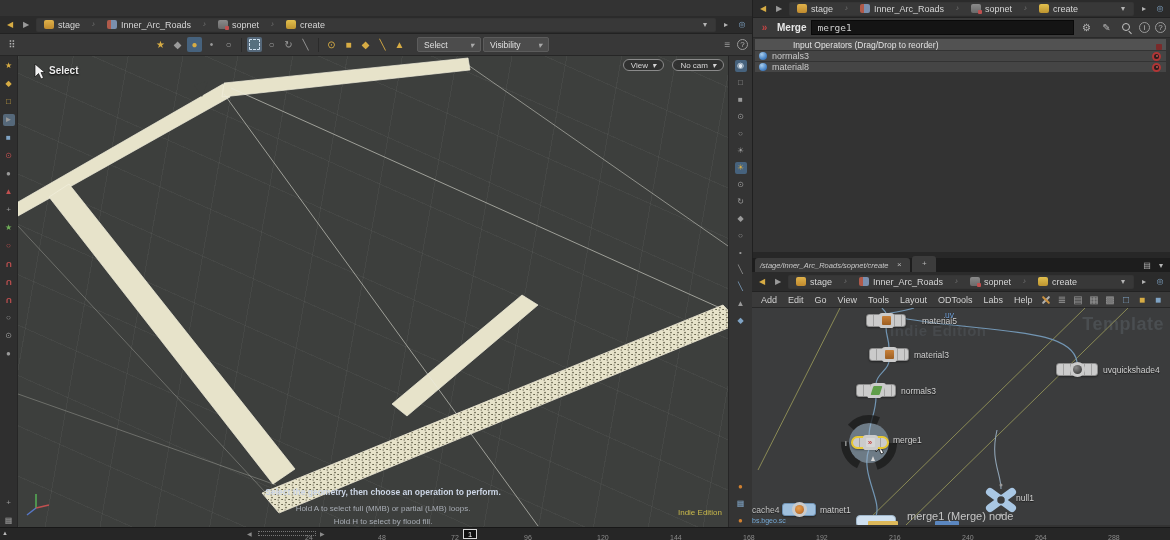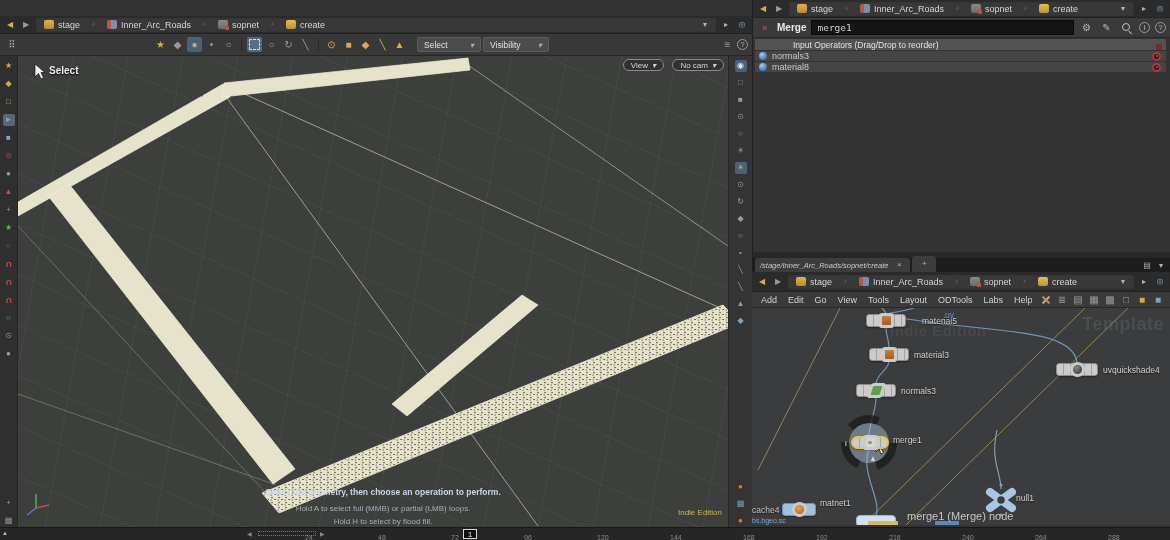--- a/index.html
+++ b/index.html
@@ -467,21 +467,21 @@
         <span class="nicon mrg g-mergearrows" data-name="merge-icon"></span>
       </div>
     <span class="nlabel" style="left:141px;top:127px" data-name="node-label">merge1</span>
 
     <span class="nlabel" style="left:264px;top:185px" data-name="node-label">null1</span>
 
     <span class="nlabel" style="left:0px;top:197px;color:#c0c0c0" data-name="node-label">cache4</span>
     <div class="nnode" style="left:30px;top:195px;width:34px;background:#9fc0de;border-color:#6f93b5" data-name="node-matnet1">
         <span class="nicon net" data-name="matnet-icon"></span>
       </div>
-    <span class="nlabel" style="left:68px;top:190px" data-name="node-label">matnet1</span>
+    <span class="nlabel" style="left:68px;top:197px" data-name="node-label">matnet1</span>
 
     <div class="abs" style="left:104px;top:207px;width:40px;height:12px;background:#cfe0f0;border:1px solid #9fb6ca;border-radius:4px" data-name="node-selected-bottom"></div>
     <div class="abs" style="left:116px;top:213px;width:30px;height:5px;background:#ddb85a;border-radius:1px" data-name="node-flag-bar"></div>
     <div class="abs" style="left:183px;top:213px;width:24px;height:5px;background:#5b87c0;border-radius:1px" data-name="node-chip"></div>
 
     <span class="abs" style="left:0px;top:209px;color:#74a9d6;font-size:7px" data-name="cache-file-label">bs.bgeo.sc</span>
     <span class="abs" style="left:155px;top:202px;color:#c6c6c6;font-size:11px" data-name="status-node-label">merge1 (Merge) node</span>
 
   </div>
 

